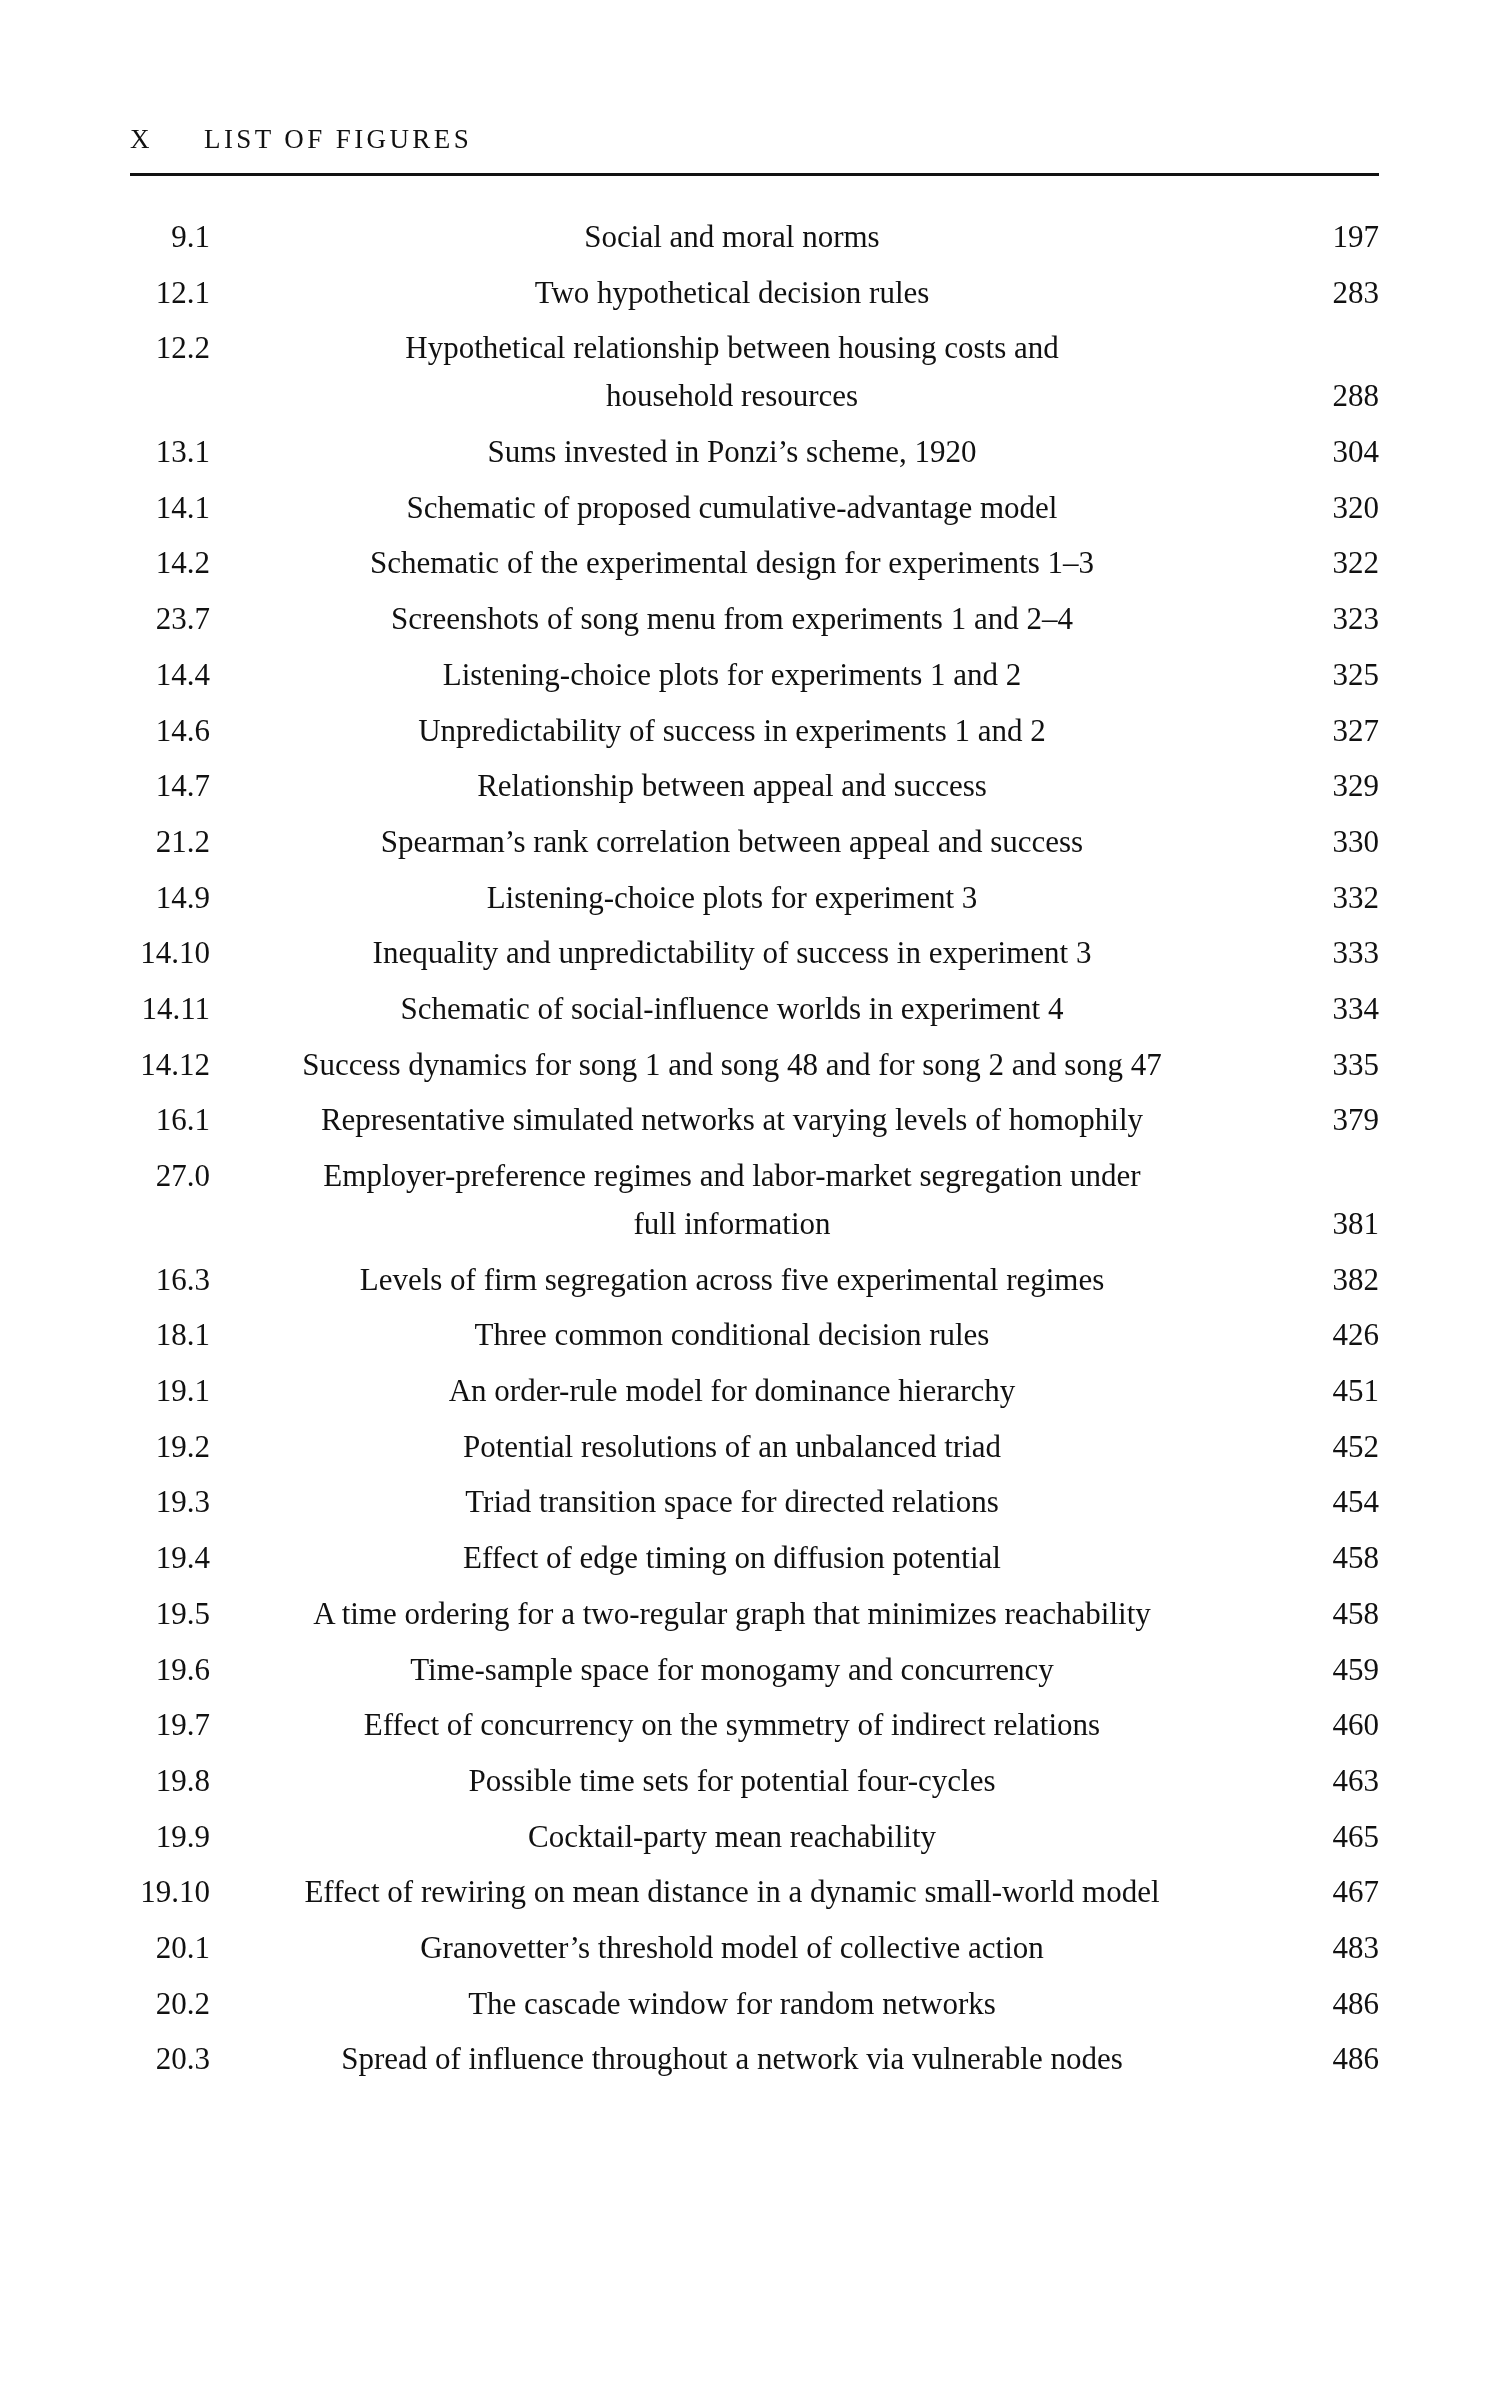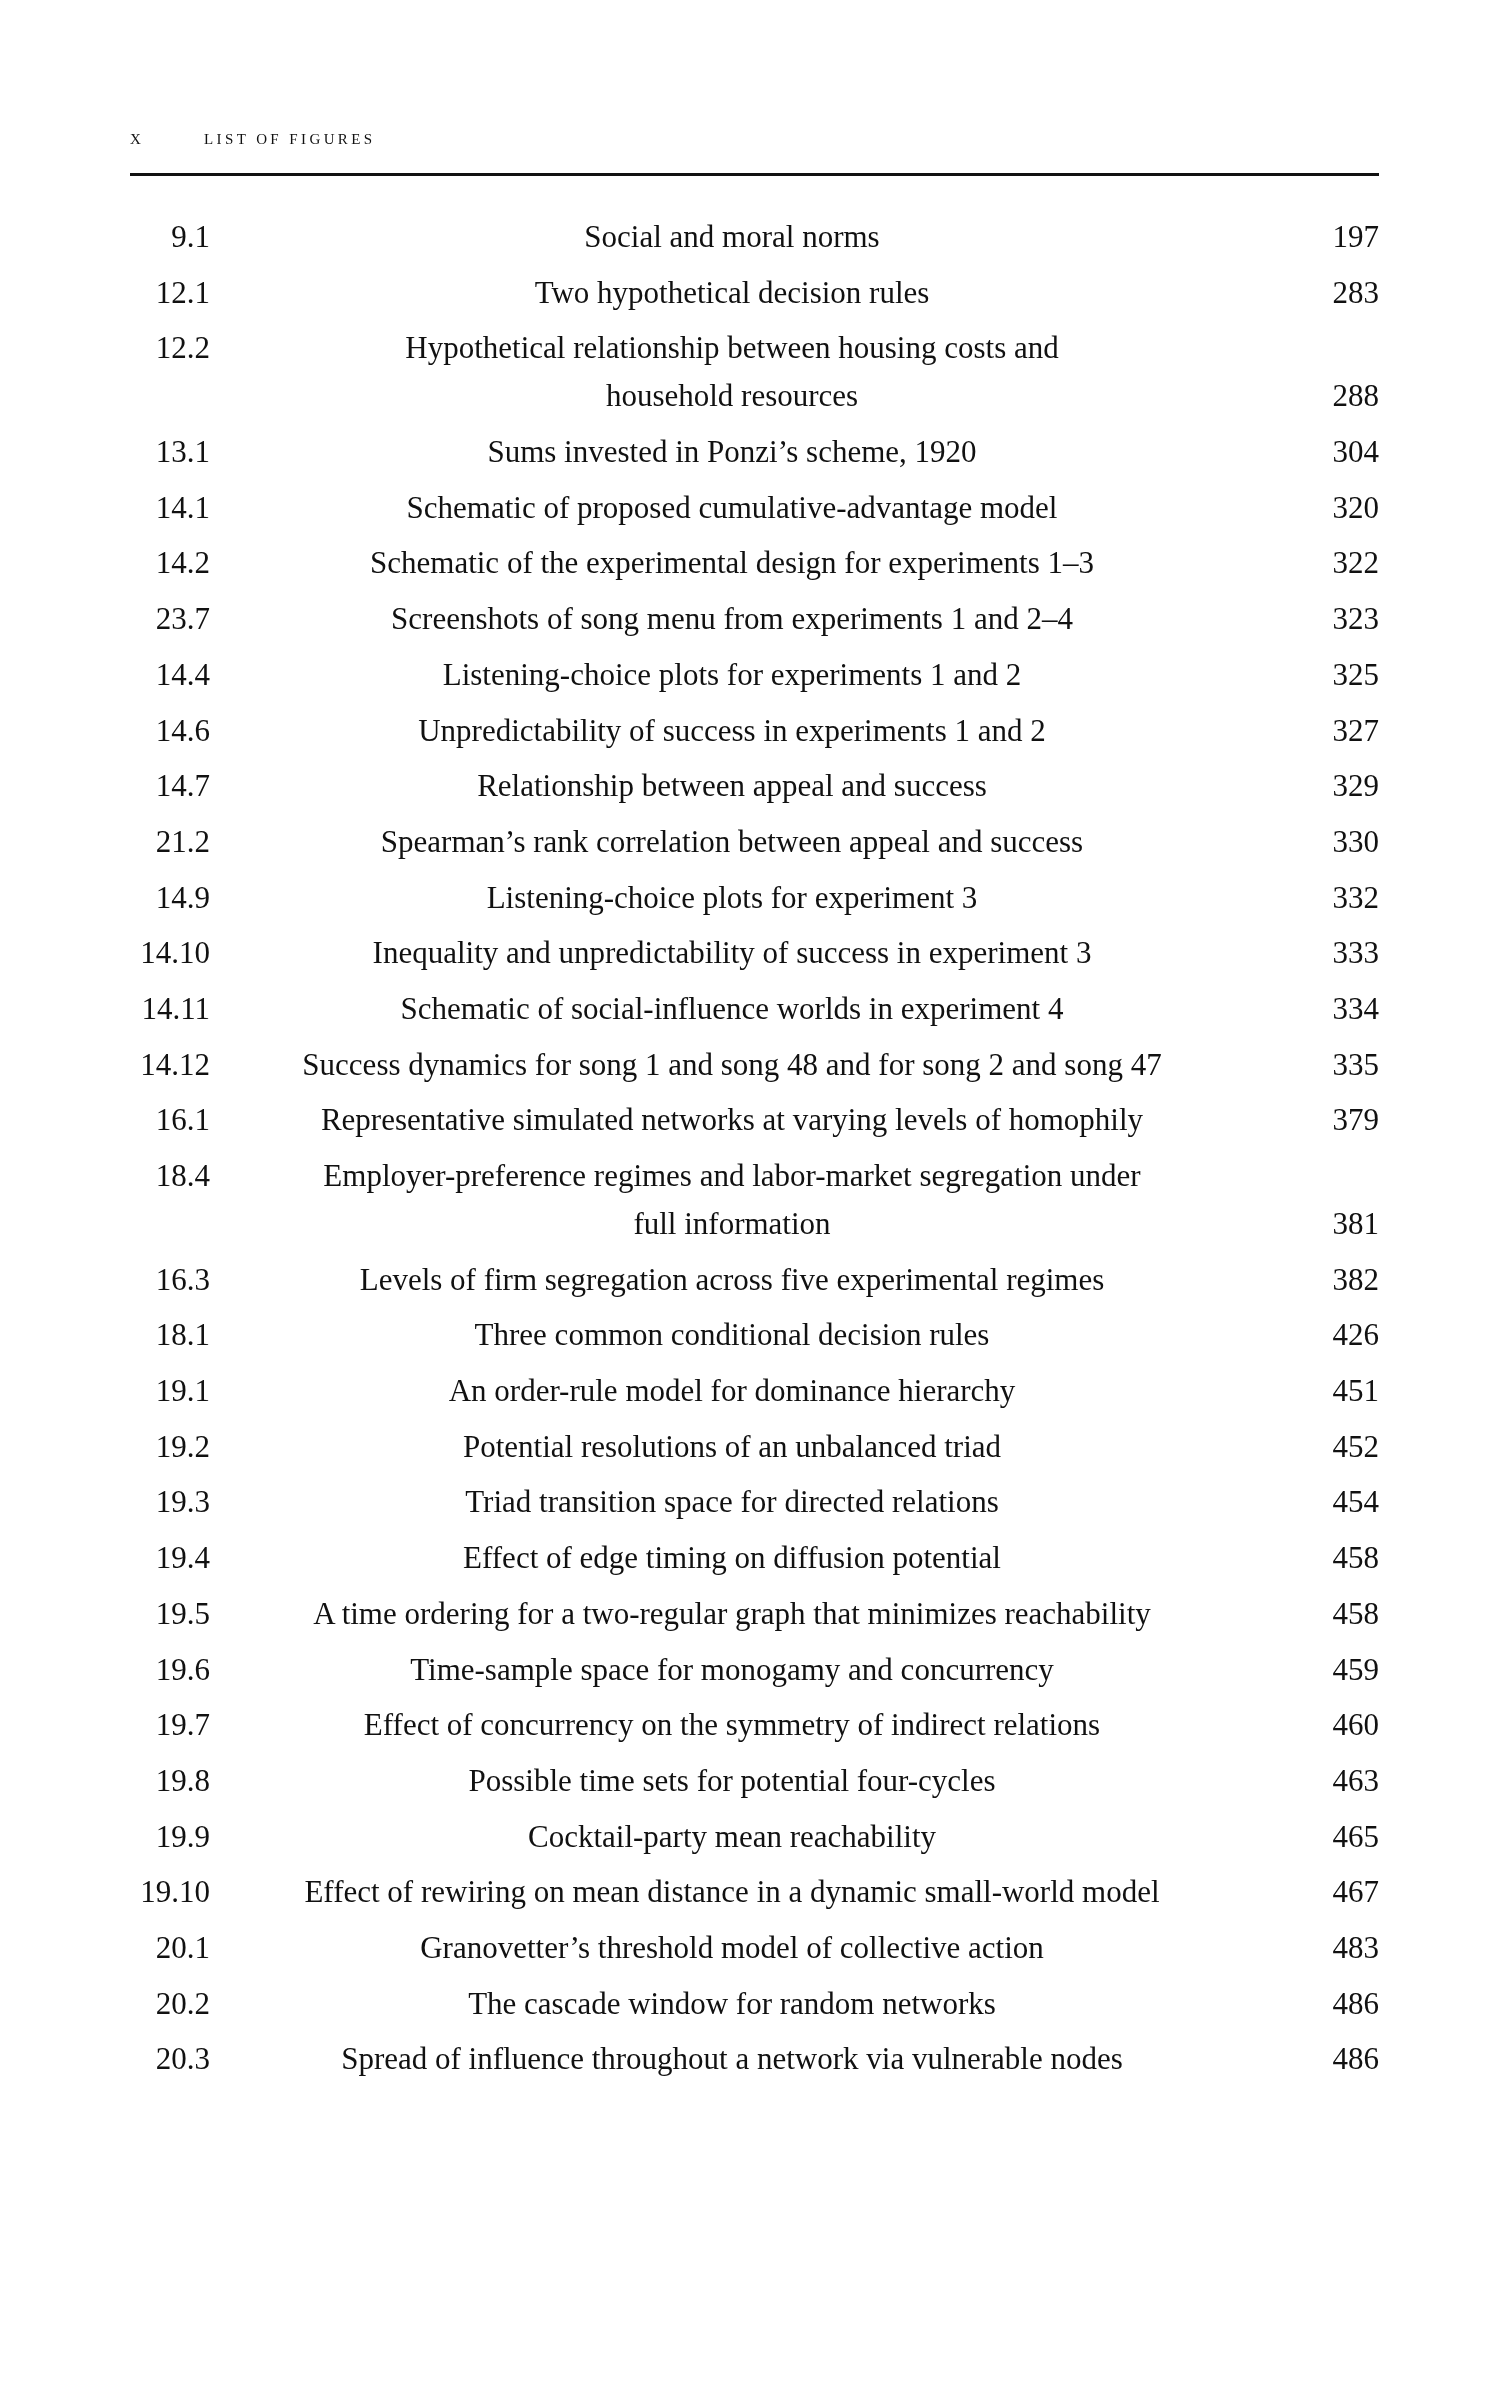--- a/index.html
+++ b/index.html
@@ -1,19 +1,19 @@
 <!DOCTYPE html>
 <html style="font-size:13.6px"><head>
 <meta charset="utf-8">
 <style>
   html, body { margin:0; padding:0; background:#ffffff; }
   body { width:1509px; height:2401px; position:relative; overflow:hidden;
          font-family:"Liberation Serif","DejaVu Serif",serif; color:#111111; }
   .running-head { position:absolute; left:130px; top:124px; height:31px;
-         font-size:15px; letter-spacing:3.4px; line-height:31px; white-space:nowrap; }
+         font-size:27px; letter-spacing:3.4px; line-height:31px; white-space:nowrap; }
   .running-head .folio { display:inline-block; width:74px; }
   .rule { position:absolute; left:130px; top:173px; width:1249px; height:2.6px; background:#111111; }
   .list { position:absolute; left:0; top:213px; width:1509px; }
   .entry { position:relative; margin-bottom:7.7px; font-size:31px; line-height:48px; }
   .entry .num { position:absolute; left:85px; width:125px; text-align:right; top:0;font-family:Liberation Serif, serif; }
   .entry .lines { margin-left:222px; width:1020px;text-align:center; }
   .entry .line { display:block; white-space:nowrap; }
   .entry .page { position:absolute; right:130px; bottom:0; text-align:center; }
 </style>
 </head>
@@ -132,21 +132,21 @@
       <span class="page">335</span>
     </div>
     <div class="entry">
       <span class="num">16.1</span>
       <div class="lines">
         <span class="line">Representative simulated networks at varying levels of homophily</span>
       </div>
       <span class="page">379</span>
     </div>
     <div class="entry">
-      <span class="num">18.4</span>
+      <span class="num">27.0</span>
       <div class="lines">
         <span class="line">Employer-preference regimes and labor-market segregation under</span>
         <span class="line">full information</span>
       </div>
       <span class="page">381</span>
     </div>
     <div class="entry">
       <span class="num">16.3</span>
       <div class="lines">
         <span class="line">Levels of firm segregation across five experimental regimes</span>

